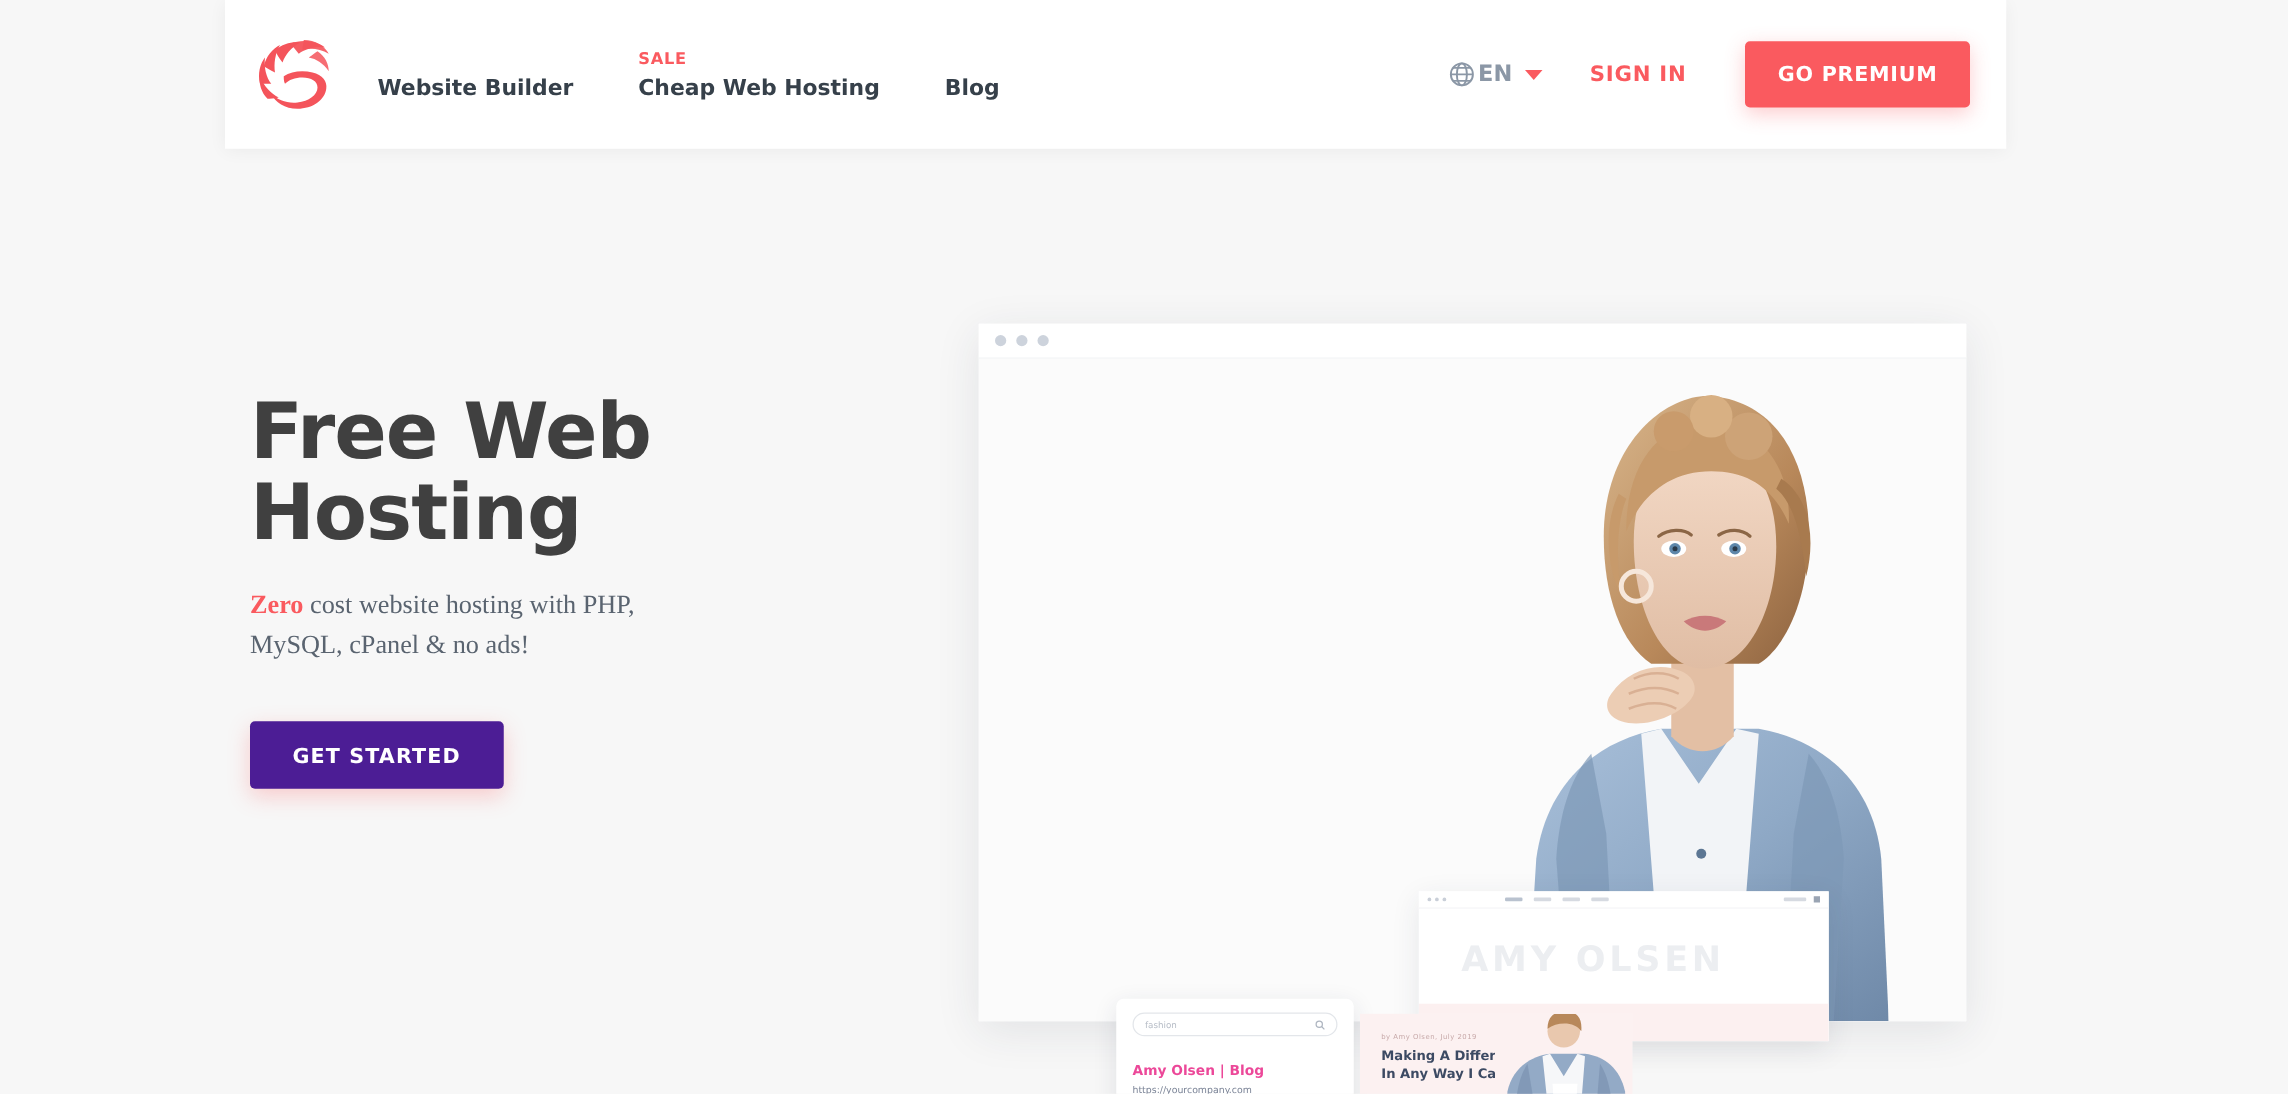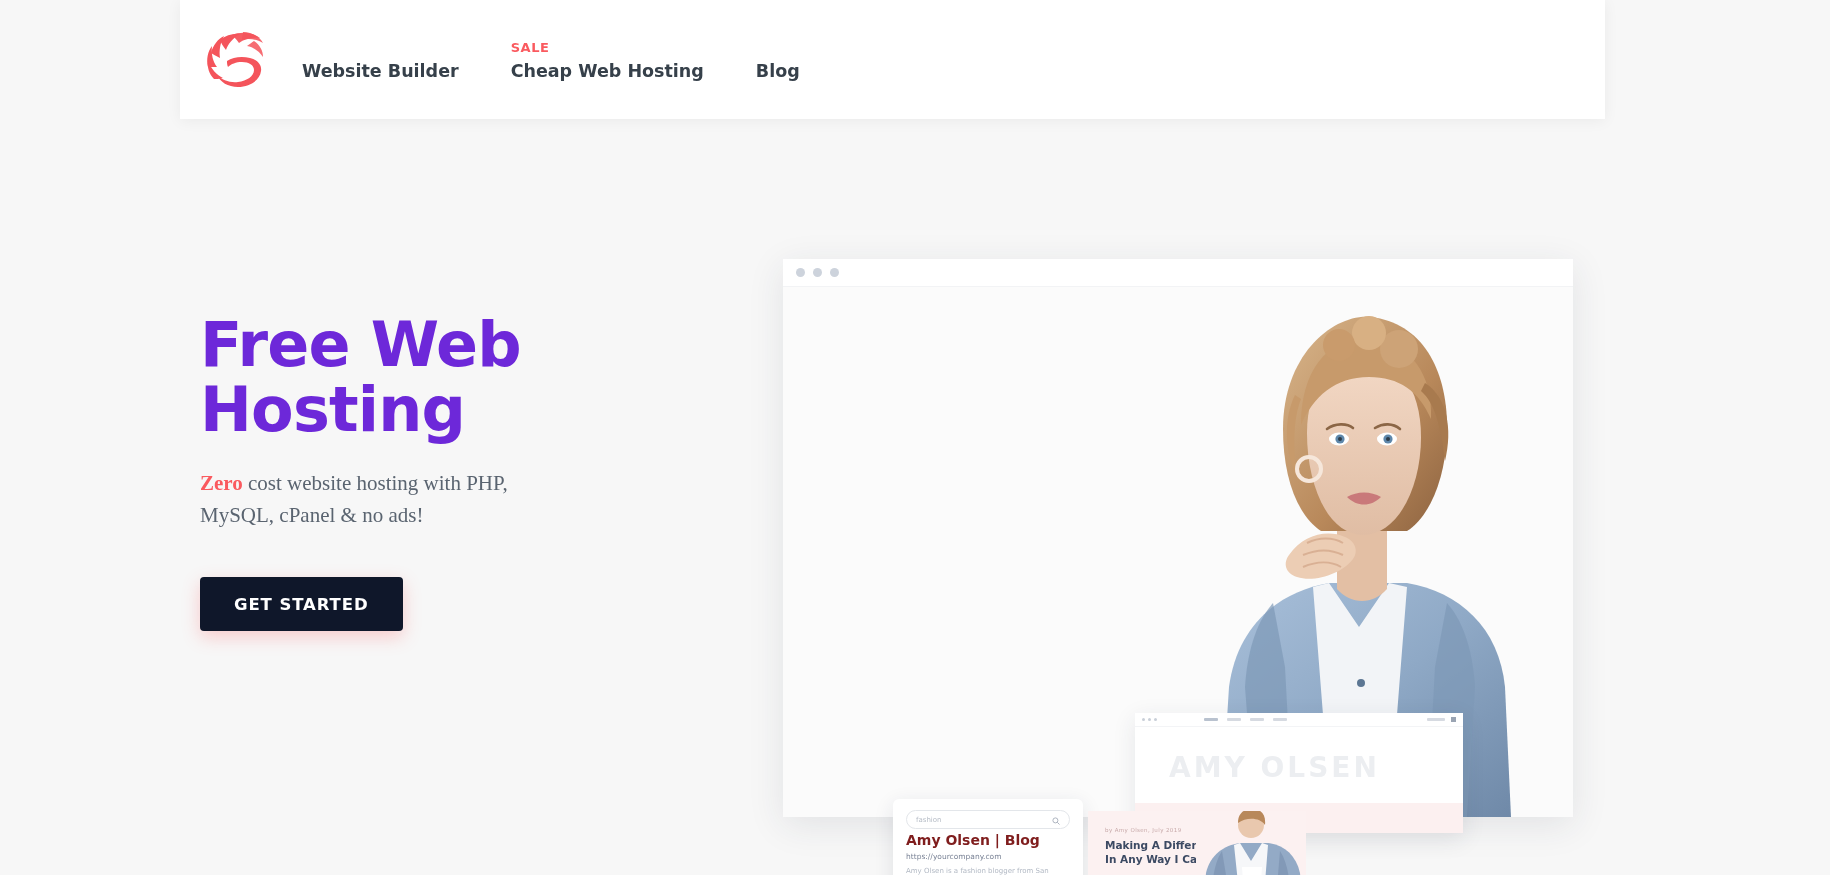--- a/index.html
+++ b/index.html
@@ -155,40 +155,40 @@
 
   .hero-copy {
     position: absolute;
     left: 200px;
     top: 193px;
     width: 560px;
   }
   .hero-title {
     font-size: 62px;
     font-weight: 700;
-    color: #6d28d9;
+    color: #404040;
     line-height: 1.05;
     letter-spacing: -0.8px;
     font-family: "DejaVu Sans", sans-serif;
   }
   .hero-sub {
     margin-top: 26px;
     font-size: 21px;
     line-height: 1.52;
     color: #5a6470;
     max-width: 350px;
     font-family: Liberation Serif, serif;
   }
   .hero-sub .accent {
     color: #fa5a5f;
     font-weight: 700;
   }
   .btn-started {
     margin-top: 45px;
-    background: #0f172a;
+    background: #4c1d95;
     color: #ffffff;
     font-size: 16.5px;
     font-weight: 700;
     letter-spacing: 0.9px;
     border: none;
     border-radius: 4px;
     height: 54px;
     padding: 0 34px;
     cursor: pointer;
     box-shadow: 0 6px 18px rgba(250,90,95,0.28);
@@ -322,24 +322,24 @@
     align-items: center;
     padding: 0 9px;
     justify-content: space-between;
   }
   .mock3-search-text {
     font-size: 7px;
     color: #b6bcc6;
     font-family: "DejaVu Sans", sans-serif;
   }
   .mock3-title {
-    margin-top: 3px;
-    font-size: 14px;
-    font-weight: 700;
-    color: #7f1d1d;
+    margin-top: 21px;
+    font-size: 11px;
+    font-weight: 700;
+    color: #ec4899;
     font-family: "DejaVu Sans", sans-serif;
   }
   .mock3-url {
     margin-top: 4px;
     font-size: 7.5px;
     color: #7a8396;
     font-family: "DejaVu Sans", sans-serif;
   }
   .mock3-desc {
     margin-top: 5px;
@@ -412,20 +412,40 @@
     </div>
     <div class="nav-item">
       <span class="nav-badge">SALE</span>
       <span>Cheap Web Hosting</span>
     </div>
     <div class="nav-item">
       <span>Blog</span>
     </div>
   </nav>
 
+  <div class="header-right">
+
+    <div class="lang-switch">
+      <span>
+        <svg class="globe-icon" viewBox="0 0 24 24" fill="none" stroke="#8b97a6" stroke-width="1.6">
+          <circle cx="12" cy="12" r="9.2"></circle>
+          <ellipse cx="12" cy="12" rx="4.2" ry="9.2"></ellipse>
+          <line x1="2.8" y1="12" x2="21.2" y2="12"></line>
+          <line x1="4.4" y1="6.6" x2="19.6" y2="6.6"></line>
+          <line x1="4.4" y1="17.4" x2="19.6" y2="17.4"></line>
+        </svg>
+      </span>
+      <span class="lang-code">EN</span>
+      <span class="caret"></span>
+    </div>
+
+    <a class="sign-in">SIGN IN</a>
+
+    <button class="btn-premium">GO PREMIUM</button>
+  </div>
 </div>
 
 <section class="hero">
 
   <div class="hero-copy">
     <h1 class="hero-title">Free Web Hosting</h1>
     <p class="hero-sub">
       <span class="accent">Zero</span><span> cost website hosting with PHP, MySQL, cPanel &amp; no ads!</span>
     </p>
     <button class="btn-started">GET STARTED</button>

